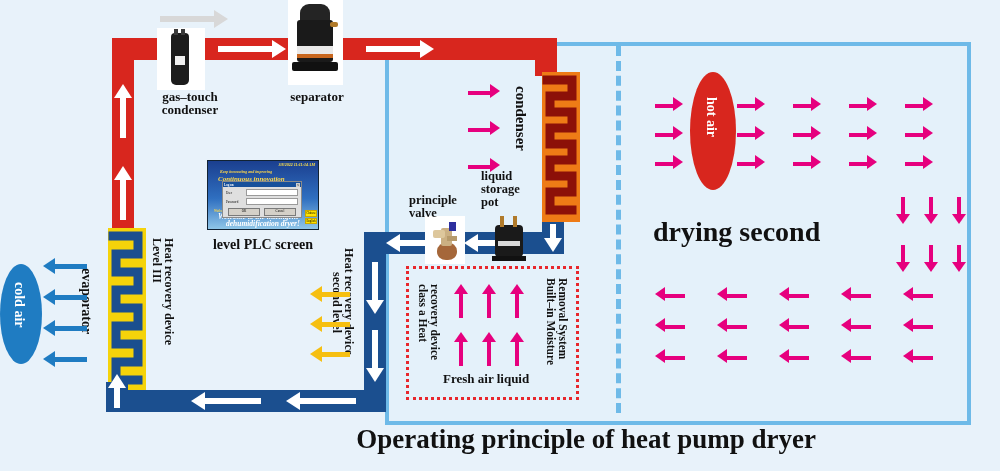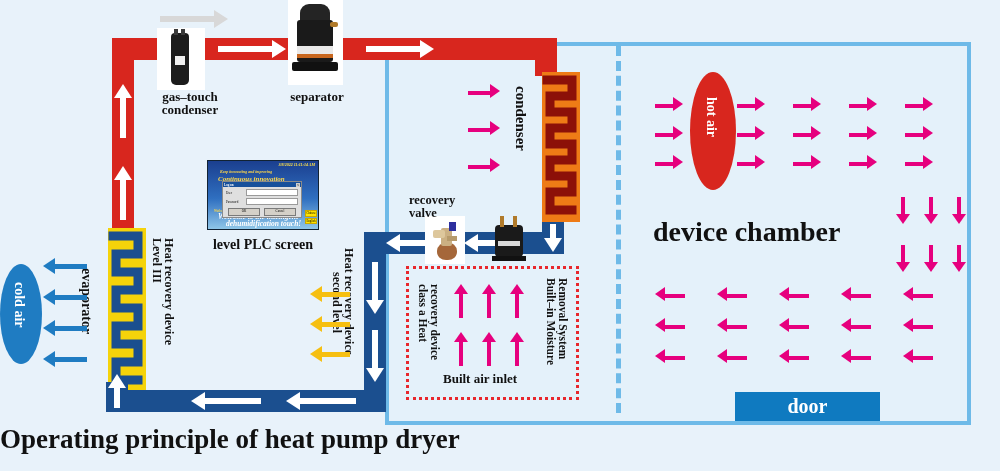--- a/index.html
+++ b/index.html
@@ -234,39 +234,44 @@
   </div>
 
   <div class="abs" style="left:425px;top:216px;width:40px;height:48px;background:#fff;">
     <div style="position:absolute;left:12px;top:26px;width:20px;height:18px;background:#a5673a;border-radius:50% 50% 45% 45%;"></div>
     <div style="position:absolute;left:16px;top:12px;width:11px;height:18px;background:#cbb083;border-radius:2px;"></div>
     <div style="position:absolute;left:8px;top:14px;width:12px;height:8px;background:#ddc79c;border-radius:2px;"></div>
     <div style="position:absolute;left:24px;top:6px;width:7px;height:9px;background:#2d2f9e;"></div>
     <div style="position:absolute;left:22px;top:20px;width:10px;height:5px;background:#b69a6b;"></div>
   </div>
   <div class="lbl" style="left:409px;top:194px;font-size:12.5px;text-align:left;width:86px;">
-    <div>recovery</div>
+    <div>principle</div>
     <div>valve</div>
   </div>
 
   <div class="abs" style="left:489px;top:215px;width:40px;height:50px;">
     <div style="position:absolute;left:6px;top:10px;width:28px;height:32px;background:#1a1a1a;border-radius:4px;"></div>
     <div style="position:absolute;left:11px;top:1px;width:4px;height:11px;background:#b07a2a;"></div>
     <div style="position:absolute;left:24px;top:1px;width:4px;height:11px;background:#b07a2a;"></div>
     <div style="position:absolute;left:9px;top:26px;width:22px;height:5px;background:#d9d9d9;"></div>
     <div style="position:absolute;left:3px;top:41px;width:34px;height:5px;background:#111;"></div>
   </div>
+  <div class="lbl" style="left:481px;top:170px;font-size:12.5px;text-align:left;width:70px;">
+    <div>liquid</div>
+    <div>storage</div>
+    <div>pot</div>
+  </div>
 
   <div class="plc" style="left:207px;top:160px;width:110px;height:68px;">
     <div class="plc-time">3/8/2022 11:11:14 AM</div>
     <div class="plc-l1">Keep innovating and improving</div>
     <div class="plc-l2">Continuous innovation</div>
     <div class="plc-l3">Welcome to intelligent dehumidifying and drying machines</div>
     <div class="plc-l4">Welcome to the intelligent</div>
-    <div class="plc-l5">dehumidification touch!</div>
+    <div class="plc-l5">dehumidification dryer!</div>
 
     <div class="dlg">
       <div class="dlg-tb">
         <span>Log on</span>
         <div class="dlg-x">x</div>
       </div>
       <div class="dlg-row">
         <label>User</label>
         <div class="inp"></div>
       </div>
@@ -301,21 +306,21 @@
   <div>
     <div class="ya-shaft" style="left:322px;top:352px;width:28px;"></div>
     <div class="ya-head" style="left:310px;top:346px;"></div>
   </div>
 
   <div class="dotbox" style="left:406px;top:266px;width:167px;height:128px;"></div>
   <div class="vlbl" style="left:545px;top:278px;font-size:11.5px;">Built–in Moisture</div>
   <div class="vlbl" style="left:557px;top:278px;font-size:11.5px;">Removal System</div>
   <div class="vlbl" style="left:417px;top:284px;font-size:11.5px;">class a Heat</div>
   <div class="vlbl" style="left:429px;top:284px;font-size:11.5px;">recovery device</div>
-  <div class="lbl" style="left:443px;top:372px;font-size:13px;">Built air inlet</div>
+  <div class="lbl" style="left:443px;top:372px;font-size:13px;">Fresh air liquid</div>
 
   <div>
     <div class="mg-shaft-v" style="left:459px;top:292px;height:26px;"></div>
     <div class="mg-u" style="left:454px;top:284px;"></div>
   </div>
   <div>
     <div class="mg-shaft-v" style="left:487px;top:292px;height:26px;"></div>
     <div class="mg-u" style="left:482px;top:284px;"></div>
   </div>
   <div>
@@ -433,21 +438,21 @@
     </div>
   <div>
     <div class="mg-shaft-v" style="left:929px;top:245px;height:18px;"></div>
       <div class="mg-d" style="left:924px;top:262px;"></div>
     </div>
   <div>
     <div class="mg-shaft-v" style="left:957px;top:245px;height:18px;"></div>
       <div class="mg-d" style="left:952px;top:262px;"></div>
     </div>
 
-  <div class="lbl" style="left:653px;top:218px;font-size:28px;">device chamber</div>
+  <div class="lbl" style="left:653px;top:218px;font-size:28px;">drying second</div>
 
   <div>
     <div class="mg-shaft-h" style="left:665px;top:294px;width:20px;"></div>
       <div class="mg-l" style="left:655px;top:287px;"></div>
     </div>
   <div>
     <div class="mg-shaft-h" style="left:727px;top:294px;width:20px;"></div>
       <div class="mg-l" style="left:717px;top:287px;"></div>
     </div>
   <div>
@@ -498,17 +503,16 @@
     </div>
   <div>
     <div class="mg-shaft-h" style="left:851px;top:356px;width:20px;"></div>
       <div class="mg-l" style="left:841px;top:349px;"></div>
     </div>
   <div>
     <div class="mg-shaft-h" style="left:913px;top:356px;width:20px;"></div>
       <div class="mg-l" style="left:903px;top:349px;"></div>
     </div>
 
-  <div class="door" style="left:735px;top:392px;width:145px;height:29px;font-size:20px;">door</div>
-
-  <div class="title" style="left:0px;top:424px;width:816px;text-align:left;font-size:27px;">Operating principle of heat pump dryer</div>
+
+  <div class="title" style="left:0px;top:424px;width:816px;text-align:right;font-size:27px;">Operating principle of heat pump dryer</div>
 
 </div>
 
 </body></html>

